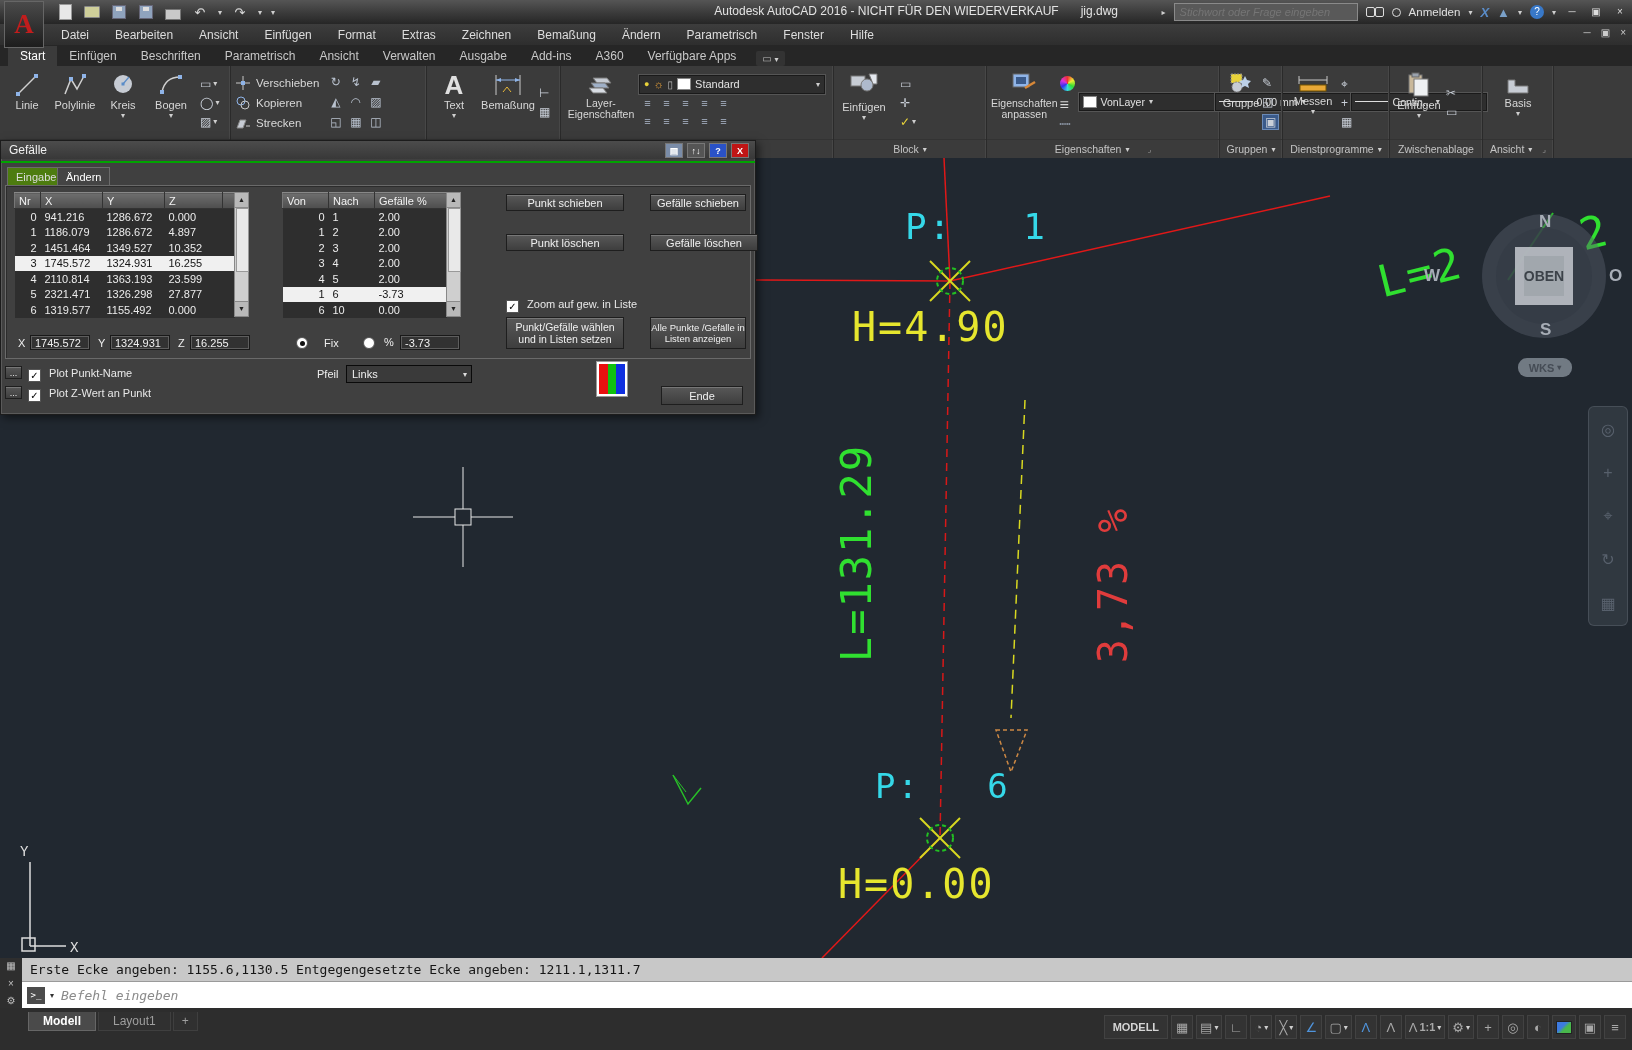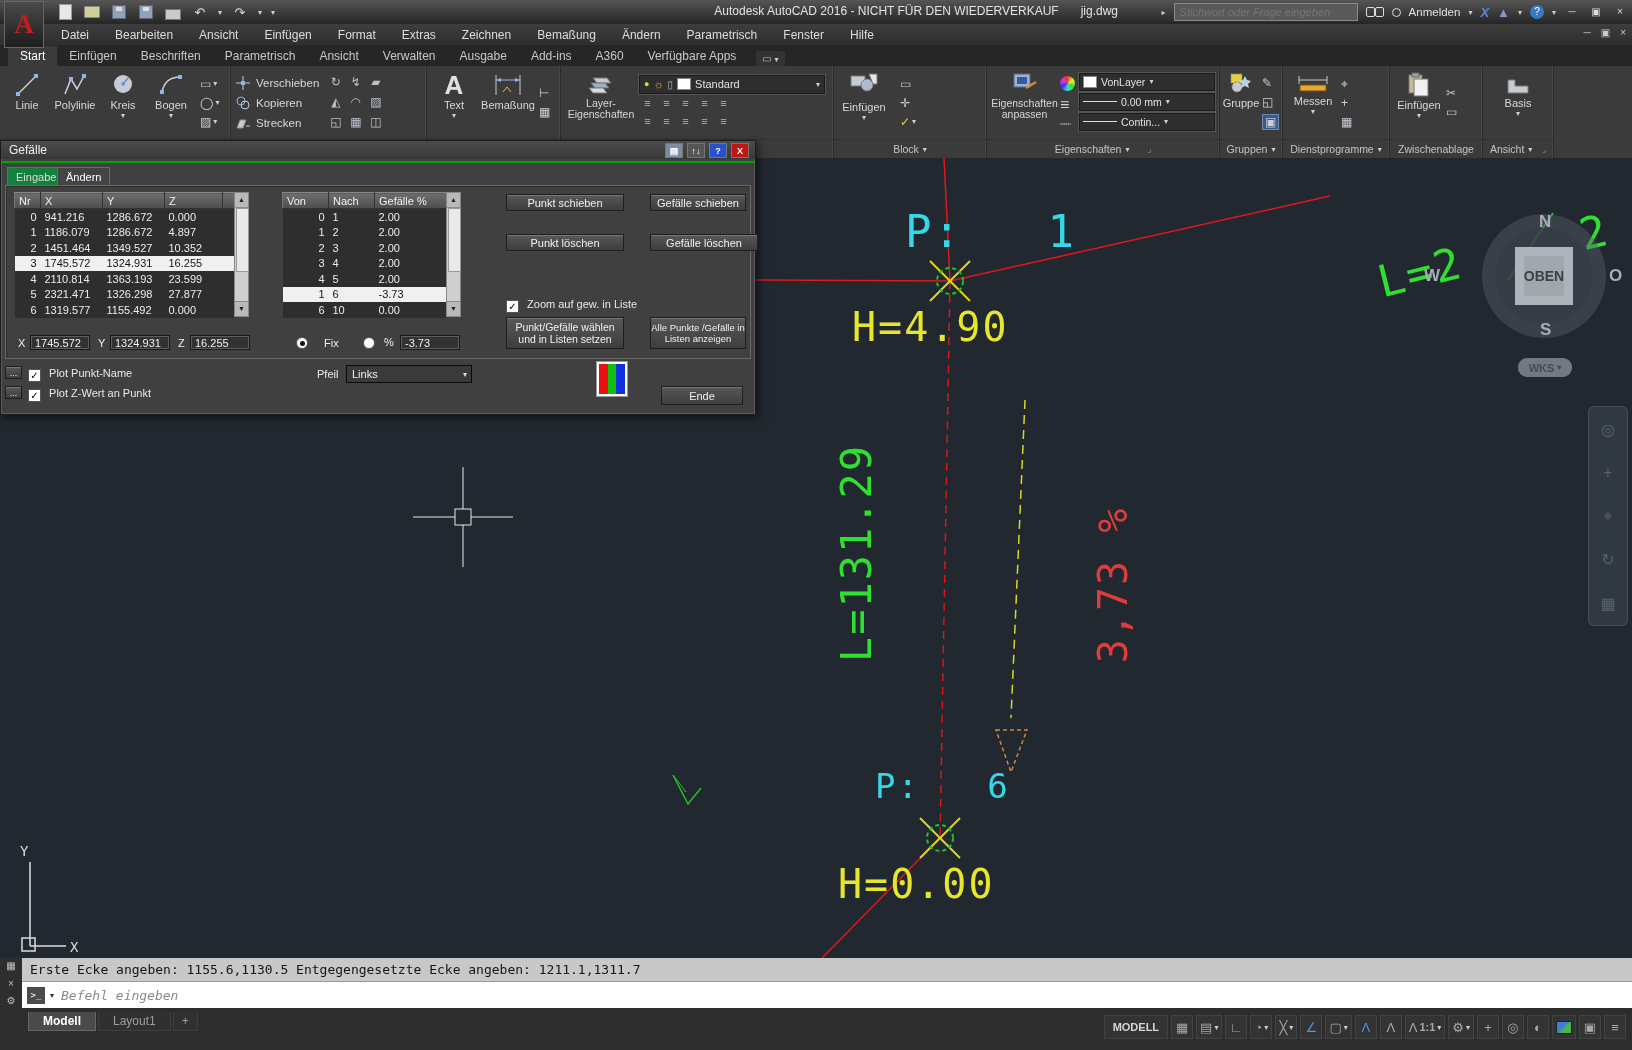--- a/index.html
+++ b/index.html
@@ -83,21 +83,21 @@
   .dialog{position:absolute;left:0;top:140px;width:756px;height:275px;background:#404040;
     border:1px solid #1c1c1c;box-shadow:inset 0 0 0 1px #5a5a5a,3px 3px 8px rgba(0,0,0,.5);z-index:60;box-sizing:border-box;font-size:11px;color:#e8e8e8;}
   .dlg-title{position:absolute;left:0;top:0;width:100%;height:18px;background:linear-gradient(#4c4c4c,#383838);
     display:flex;align-items:center;padding-left:8px;box-sizing:border-box;font-size:12px;color:#f0f0f0;}
   .dlg-rule{position:absolute;left:0;top:20px;width:100%;height:2px;background:#00a400;}
   .dlg-ticons{position:absolute;right:6px;top:2px;display:flex;gap:4px;}
   .dti{width:16px;height:13px;font-size:9px;font-weight:bold;display:flex;align-items:center;justify-content:center;border:1px solid #777;background:#555;color:#fff;}
   .dti.q{background:#2a52c8;}
   .dti.x{background:#c01515;}
   .dti.form{background:#7a8ca8;}
-  .dtab{position:absolute;top:26px;height:18px;padding:0 8px;line-height:18px;background:#15803d;border:1px solid #6a6a6a;border-bottom:none;color:#ddd;}
+  .dtab{position:absolute;top:26px;height:18px;padding:0 8px;line-height:18px;background:#4d7c0f;border:1px solid #6a6a6a;border-bottom:none;color:#ddd;}
   .dtab.active{background:#444;height:19px;color:#fff;}
   .dpage{position:absolute;left:4px;top:44px;width:746px;height:174px;border:1px solid #6a6a6a;box-shadow:inset 1px 1px 0 #2c2c2c;background:#404040;box-sizing:border-box;}
   table.dtbl{border-collapse:collapse;font-size:11px;table-layout:fixed;}
   .dtbl th{background:linear-gradient(#6e6e6e,#4e4e4e);border:1px solid #333;border-top-color:#888;border-left-color:#777;
     font-weight:normal;text-align:left;padding:0 4px;height:15px;color:#f2f2f2;}
   .dtbl td{height:15.5px;padding:0 4px;color:#ececec;background:#2e2e2e;overflow:hidden;}
   .dtbl tr.sel td{background:#f0f0f0;color:#141414;}
   .pt td:first-child,.st td:first-child{text-align:right;}
   .sbar{position:absolute;width:15px;background:#cfcfcf;border:1px solid #888;box-sizing:border-box;}
   .sbtn{height:14px;background:#b9b9b9;border-bottom:1px solid #8a8a8a;color:#222;font-size:7px;text-align:center;line-height:14px;}
@@ -427,21 +427,21 @@
             <rect x="5" y="5" width="10" height="7" fill="#3a5a8a"></rect>
             <line x1="14" y1="16" x2="24" y2="10" stroke="#d88838" stroke-width="2.5"></line>
           </svg>
         <span class="blabel" style="font-size:10.5px">Eigenschaften anpassen</span>
       </div>
       <div class="smallcol" style="margin-right:2px">
         <span class="wheel"></span>
         <span style="color:#d8d8d8">≡</span>
         <span style="color:#9aa6b8;font-size:9px">┅┅</span>
       </div>
-      <div style="display:flex;flex-direction:column;">
+      <div style="display:flex;flex-direction:row;">
         <div class="propdrop">
           <span class="swatch-w"></span>
           <span>VonLayer</span>
           <span class="dd">▾</span>
         </div>
         <div class="propdrop">
           <span class="lineflat" style="max-width:34px"></span>
           <span>0.00 mm</span>
           <span class="dd">▾</span>
         </div>
@@ -600,21 +600,21 @@
 
     <g>
       <line x1="30" y1="704" x2="30" y2="788" stroke="#dcdcdc" stroke-width="1.5"></line>
       <line x1="30" y1="788" x2="66" y2="788" stroke="#dcdcdc" stroke-width="1.5"></line>
       <rect x="22" y="780" width="13" height="13" fill="none" stroke="#dcdcdc" stroke-width="1.5"></rect>
       <text x="20" y="698" fill="#dcdcdc" font-size="14" font-family="DejaVu Sans Mono, monospace">Y</text>
       <text x="70" y="794" fill="#dcdcdc" font-size="14" font-family="DejaVu Sans Mono, monospace">X</text>
     </g>
   </svg>
 
-  <div class="dtext" style="left:905px;top:48px;font-size:44px;color:#35d8e8">P:   1</div>
+  <div class="dtext" style="left:905px;top:48px;font-size:36px;color:#35d8e8">P:   1</div>
   <div class="dtext" style="left:852px;top:146px;font-size:40px;color:#e6e62e">H=4.90</div>
   <div class="vtext" style="left:856px;top:395px;font-size:42px;color:#30e030;transform:translate(-50%,-50%) rotate(-90deg)">L=131.29</div>
   <div class="vtext" style="left:1113px;top:427px;font-size:40px;color:#e03c3c;transform:translate(-50%,-50%) rotate(-90deg)">3,73 %</div>
   <div class="dtext" style="left:875px;top:608px;font-size:34px;color:#35d8e8">P:   6</div>
   <div class="dtext" style="left:838px;top:703px;font-size:40px;color:#e6e62e">H=0.00</div>
   <div class="vtext" style="left:1420px;top:114px;font-size:44px;color:#30e030;transform:translate(-50%,-50%) rotate(-14deg)">L=2</div>
   <div class="vtext" style="left:1594px;top:74px;font-size:44px;color:#30e030;transform:translate(-50%,-50%) rotate(-14deg)">2</div>
 
   <div class="vc">
     <div class="vc-ring"></div>

